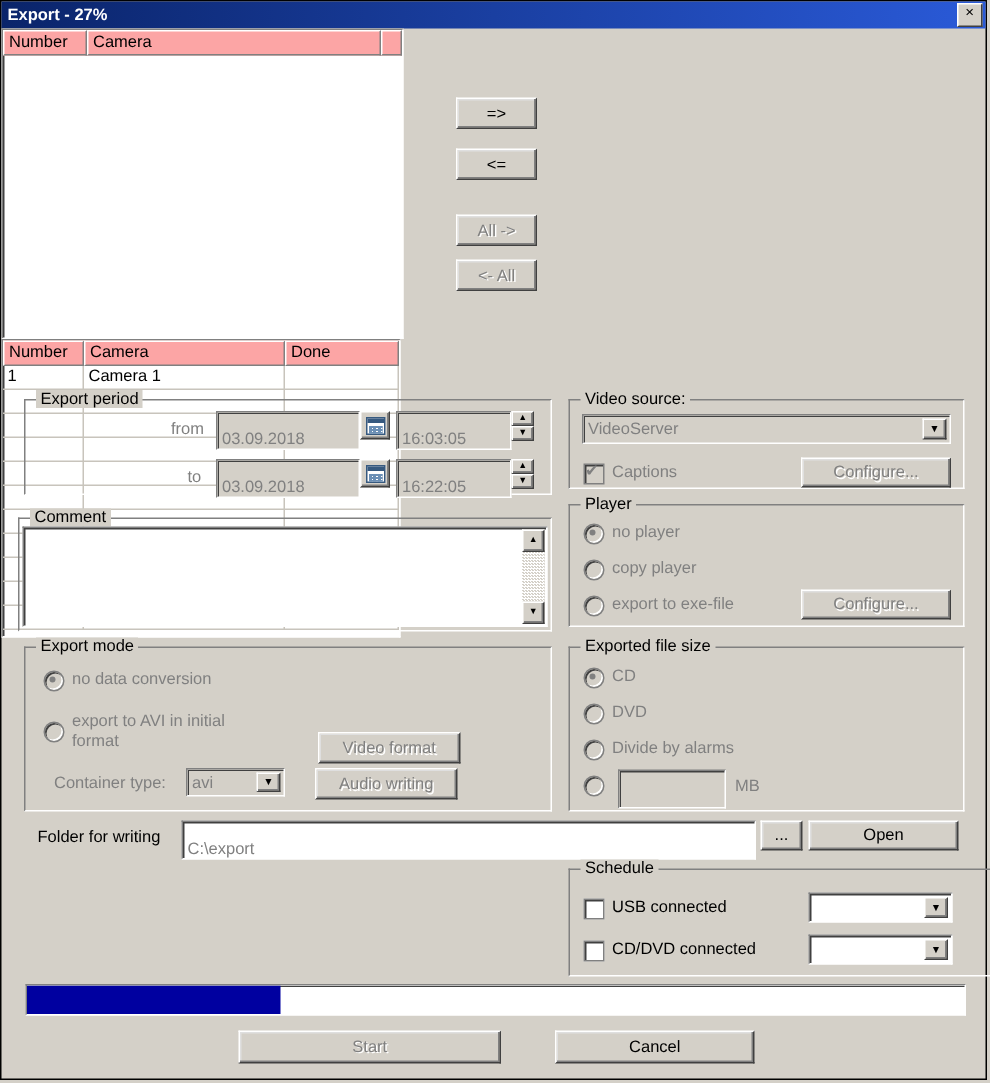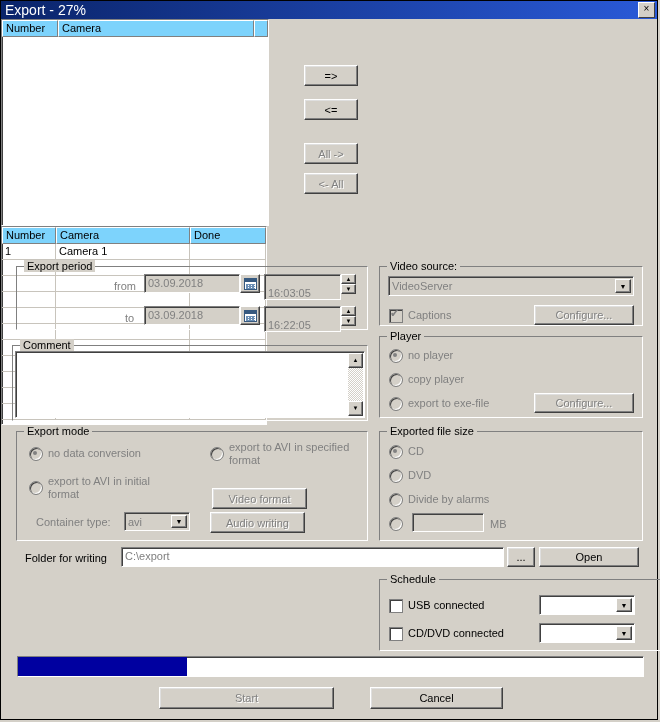--- a/index.html
+++ b/index.html
@@ -29,22 +29,22 @@
     height: 18px;
     background: #0a246a;
     background: linear-gradient(to right, #0a246a, #2a5ad8);
     display: flex;
     align-items: center;
     padding: 0 2px 0 4px;
     box-sizing: border-box;
   }
   .titlebar .title {
     color: #fff;
-    font-size: 14px;
-    font-weight: normal;
+    font-size: 11px;
+    font-weight: bold;
     flex: 1;
     letter-spacing: 0px;
   }
   .titlebar .closebtn {
     width: 15px;
     height: 14px;
     background: #d4d0c8;
     border: 1px solid #fff;
     border-right-color: #404040;
     border-bottom-color: #404040;
@@ -90,21 +90,21 @@
   }
   .btn.disabled { color: #808080; text-shadow: 1px 1px 0 #fff; }
   .field {
     background: #fff;
     border: 1px solid #808080;
     border-right-color: #fff;
     border-bottom-color: #fff;
     box-shadow: inset 1px 1px 0 #404040;
     box-sizing: border-box;
     font-size: 11px;
-    padding: 2px 3px;
+    padding: 12px 3px;
     color: #000;
   }
   .field.disabled {
     background: #d4d0c8;
     color: #808080;
   }
   .listbox {
     background: #fff;
     border: 1px solid #808080;
     border-right-color: #fff;
@@ -120,21 +120,21 @@
     background: #d4d0c8;
     box-sizing: border-box;
   }
   .lhead .hcell {
     border: 1px solid #fff;
     border-right-color: #808080;
     border-bottom-color: #808080;
     box-sizing: border-box;
     font-size: 11px;
     padding: 1px 3px;
-    background: #7dd3fc;
+    background: #fca5a5;
     overflow: hidden;
     white-space: nowrap;
   }
   .lrow {
     display: flex;
     height: 16px;
     box-sizing: border-box;
   }
   .lrow .cell {
     border-right: 1px solid #c8c4bc;
@@ -502,24 +502,20 @@
     </div>
   </div>
 
   <div class="group" style="left:15px; top:430px; width:352px; height:110px;text-align:right;">
     <div class="legend">Export mode</div>
   </div>
   <div class="radio on" style="left:28px; top:446px;">
     <span class="dot"></span>
     <span>no data conversion</span>
   </div>
-  <div class="radio" style="left:209px; top:440px; width:140px; align-items:flex-start;">
-    <span class="dot" style="margin-top:6px;"></span>
-    <span style="line-height:13px;">export to AVI in specified format</span>
-  </div>
   <div class="radio" style="left:28px; top:474px; width:150px; align-items:flex-start;">
     <span class="dot" style="margin-top:6px;"></span>
     <span style="line-height:13px;">export to AVI in initial format</span>
   </div>
   <div class="label dis" style="left:35px; top:515px;">Container type:</div>
   <div class="combo" style="left:123px; top:511px; width:66px; height:19px;">
     <span>avi</span>
     <span class="arrow">▼</span>
   </div>
   <div class="btn disabled" style="position:absolute; left:211px; top:487px; width:95px; height:21px;">Video format</div>

